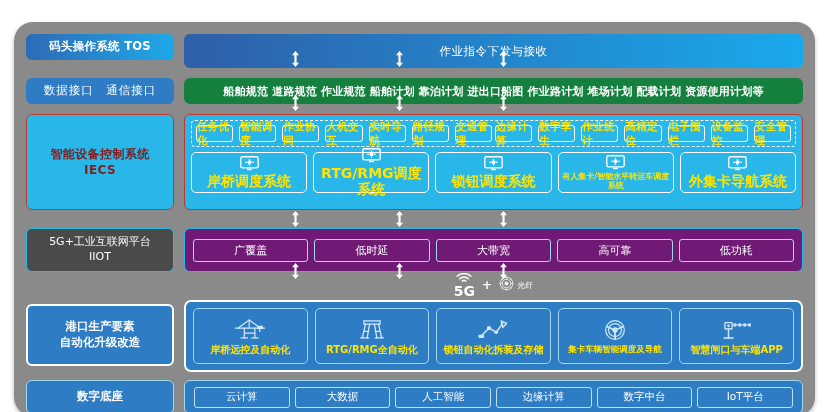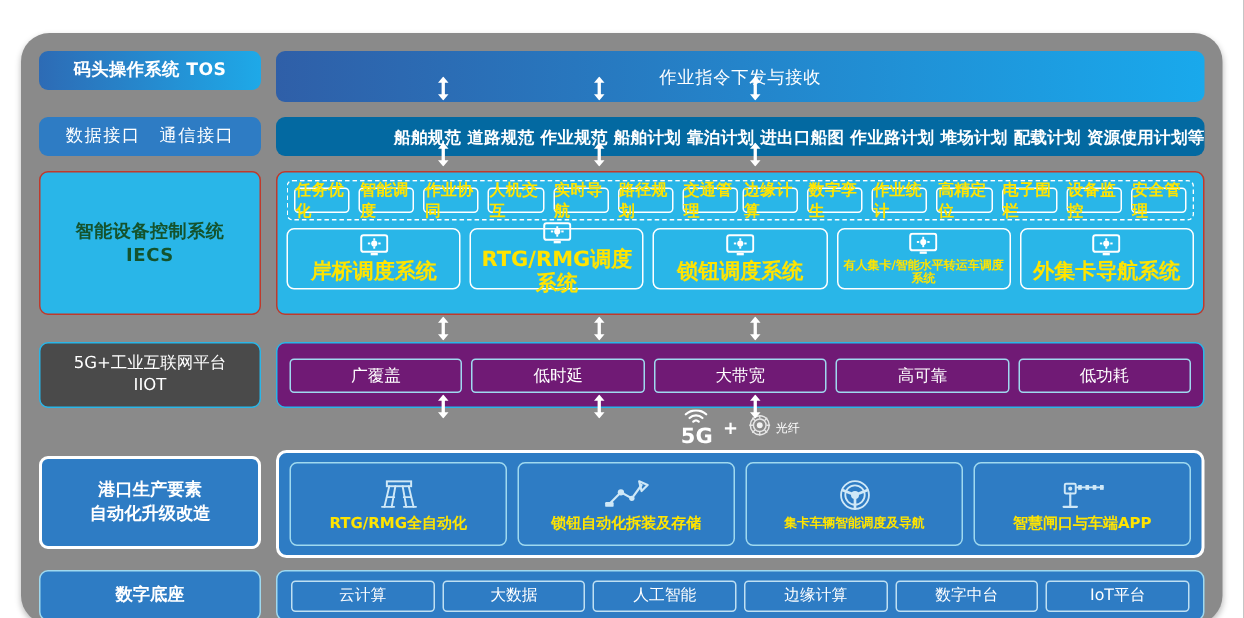--- a/index.html
+++ b/index.html
@@ -55,32 +55,32 @@
   
   .r2 { top:56px; height:26px; }
   .if-left {
     height:26px;
     background:#2e7cc4;
     font-size:11.5px; font-weight:normal;
     letter-spacing:1px;
   }
   .if-right {
     height:26px;
-    background:#0369a1;
-    display:flex; align-items:center; justify-content:flex-end;
+    background:#15803d;
+    display:flex; align-items:center; justify-content:center;
     font-size:11px; font-weight:bold; letter-spacing:.2px;
   }
 
   
   .r3 { top:92px; height:96px; }
   .iecs-left {
     height:96px;
     background:#29b6e8;
     border:1px solid #c0392b;
-    color:#14532d;
+    color:#7f1d1d;
     font-size:12px;
     letter-spacing:.4px;
   }
   .iecs-right {
     height:96px;
     background:#29b6e8;
     border:1px solid #c0392b;
     padding:5px 6px 6px 6px;
   }
   .dashbox {
@@ -389,20 +389,40 @@
 
     <div class="row r5">
       <div class="leftcell auto-left">
         <div>
           <div>港口生产要素</div>
           <div>自动化升级改造</div>
         </div>
       </div>
       <div class="rightcell auto-right">
 
+        <div class="auto-item">
+          <span>
+            <svg class="auto-icon" viewBox="0 0 42 28">
+              <g fill="none" stroke="#cfe8f7" stroke-width="1.5" stroke-linecap="round">
+                <line x1="3" y1="13" x2="39" y2="13"></line>
+                <line x1="20" y1="3" x2="6" y2="13"></line>
+                <line x1="20" y1="3" x2="34" y2="13"></line>
+                <line x1="20" y1="3" x2="20" y2="13"></line>
+                <line x1="14" y1="13" x2="14" y2="25"></line>
+                <line x1="27" y1="13" x2="27" y2="25"></line>
+                <line x1="14" y1="19" x2="27" y2="19"></line>
+                <line x1="10" y1="25" x2="18" y2="25"></line>
+                <line x1="23" y1="25" x2="31" y2="25"></line>
+                <line x1="33" y1="13" x2="33" y2="17"></line>
+              </g>
+              <rect x="30" y="10" width="7" height="4" fill="#cfe8f7"></rect>
+            </svg>
+          </span>
+          <span class="lab">岸桥远控及自动化</span>
+        </div>
 
         <div class="auto-item">
           <span>
             <svg class="auto-icon" viewBox="0 0 42 28">
               <g fill="none" stroke="#cfe8f7" stroke-width="1.6" stroke-linecap="round">
                 <rect x="11" y="4" width="20" height="4"></rect>
                 <line x1="13" y1="8" x2="9" y2="25"></line>
                 <line x1="18" y1="8" x2="15" y2="25"></line>
                 <line x1="24" y1="8" x2="27" y2="25"></line>
                 <line x1="29" y1="8" x2="33" y2="25"></line>

